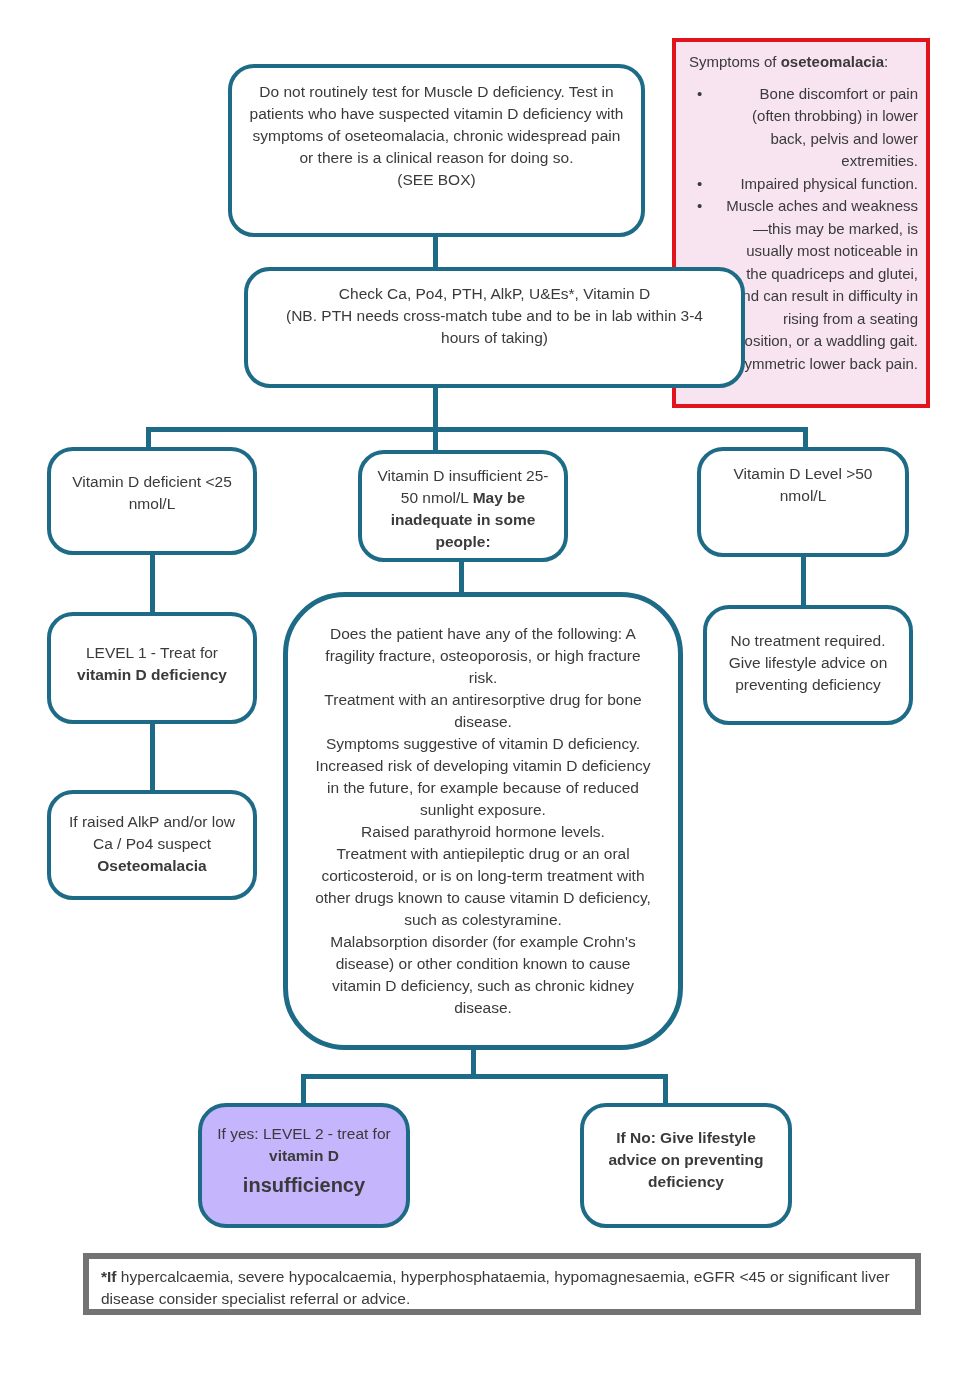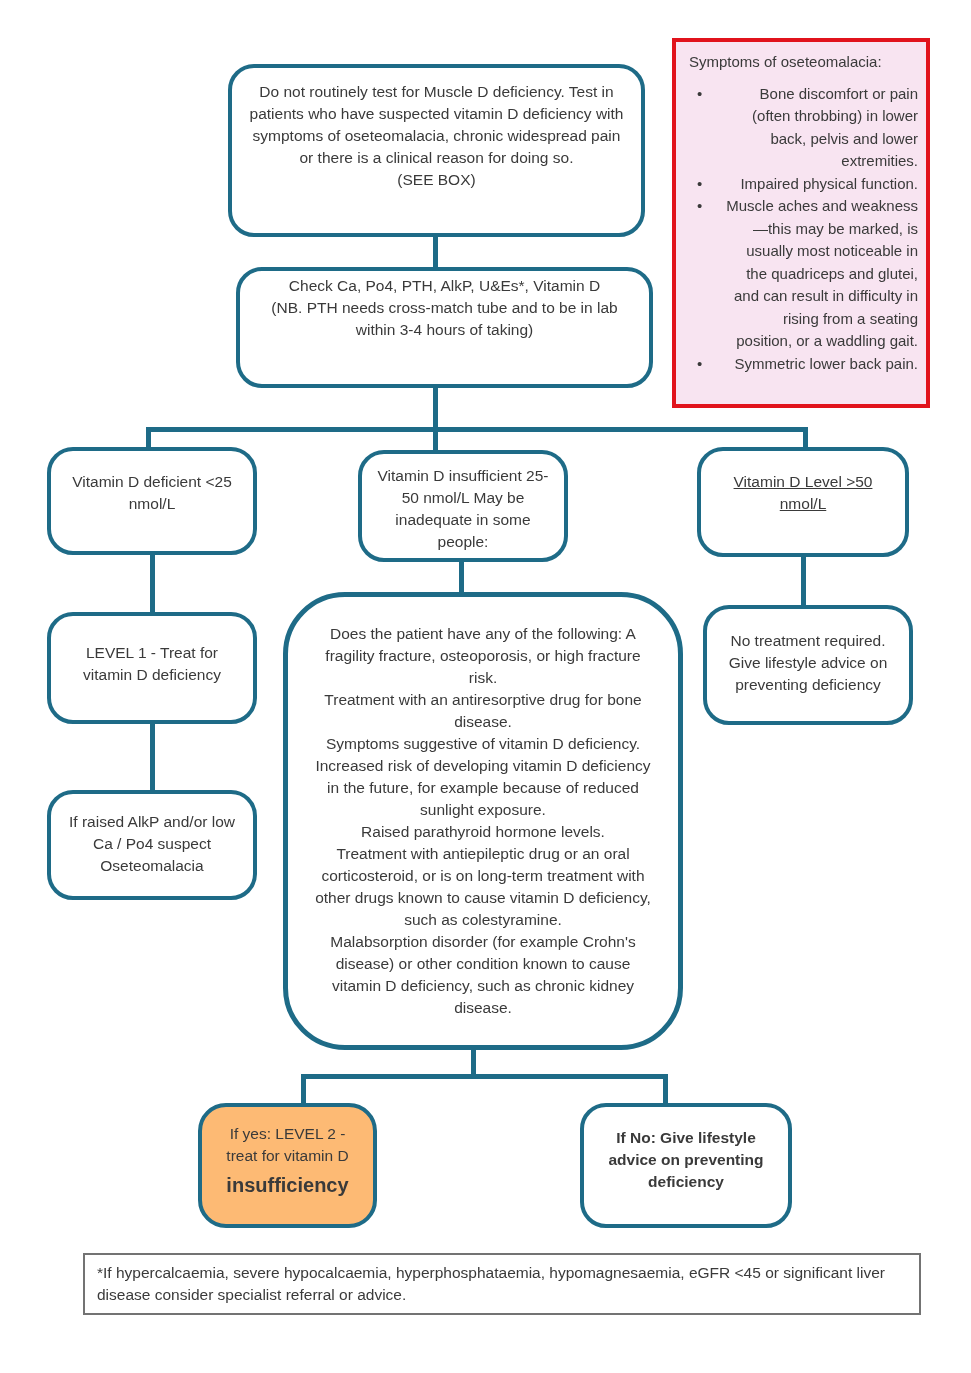--- a/index.html
+++ b/index.html
@@ -8,59 +8,59 @@
     font-family:"Liberation Sans", sans-serif; color:#3a3a3a; overflow:hidden;
   }
   .node {
     position:absolute; box-sizing:border-box; background:#ffffff;
     border:4px solid #1e6b87; border-radius:26px;
     text-align:center; font-size:15.5px; line-height:22px;
   }
   .vline, .hline { position:absolute; background:#1e6b87; }
   .vline { width:5px; }
   .hline { height:5px; }
-  b { font-weight:normal; }
+  b { font-weight:bold; }
 
   #box-intro   { left:228px; top:64px;  width:417px; height:173px; padding:13px 17px; }
-  #box-check   { left:236px; top:267px; width:417px; height:121px; padding:4px 20px; }
+  #box-check   { left:244px; top:267px; width:501px; height:121px; padding:12px 20px; }
 
   #panel-symptoms {
     left:672px; top:38px; width:258px; height:370px; box-sizing:border-box;
     position:absolute; background:#f8e4f1; border:4px solid #e1131c;
     text-align:left; font-size:15px; line-height:22.5px; padding:9px 8px 8px 13px;
   }
   #panel-symptoms .title { margin:0 0 9px 0; }
   #panel-symptoms ul { list-style:none; margin:0; padding:0; }
   #panel-symptoms li { position:relative; padding-left:37px;text-align:right; }
   #panel-symptoms li::before { content:"\2022"; position:absolute; left:8px; top:0; }
 
   #box-deficient    { left:47px;  top:447px; width:210px; height:108px; padding:20px 6px; }
   #box-insufficient { left:358px; top:450px; width:210px; height:112px; padding:11px 10px; }
-  #box-sufficient   { left:697px; top:447px; width:212px; height:110px; padding:20px 14px;text-decoration:underline; }
+  #box-sufficient   { left:697px; top:447px; width:212px; height:110px; padding:12px 14px; }
 
   #box-level1       { left:47px;  top:612px; width:210px; height:112px; padding:26px 16px; }
   #box-osteomalacia { left:47px;  top:790px; width:210px; height:110px; padding:17px 12px; }
 
   #box-criteria {
     left:283px; top:592px; width:400px; height:458px;
     border-width:5px; border-radius:62px; padding:26px 24px;
   }
   #box-notreatment  { left:703px; top:605px; width:210px; height:120px; padding:21px 12px; }
 
   #box-level2 {
-    left:198px; top:1103px; width:179px; height:125px;
-    background:#fdba74; border-radius:28px; padding:16px 12px;
+    left:198px; top:1103px; width:212px; height:125px;
+    background:#c4b5fd; border-radius:28px; padding:16px 12px;
   }
   #box-level2 .big { font-size:20px; font-weight:bold; line-height:32px; margin-top:2px; }
   #box-ifno   { left:580px; top:1103px; width:212px; height:125px; padding:20px 14px;font-weight:bold; }
 
   #footnote {
     position:absolute; box-sizing:border-box;
     left:83px; top:1253px; width:838px; height:62px;
-    border:2px solid #737373; background:#ffffff;
+    border:6px solid #737373; background:#ffffff;
     text-align:left; font-size:15.5px; line-height:22px; padding:7px 12px;
   }
 
   
   #c-intro-check  { left:433px; top:237px; height:31px; }
   #c-check-down   { left:433px; top:387px; height:43px; }
   #c-branch-h     { left:146px; top:427px; width:662px; }
   #c-drop-left    { left:146px; top:427px; height:21px; }
   #c-drop-mid     { left:433px; top:427px; height:24px; }
   #c-drop-right   { left:803px; top:427px; height:21px; }

